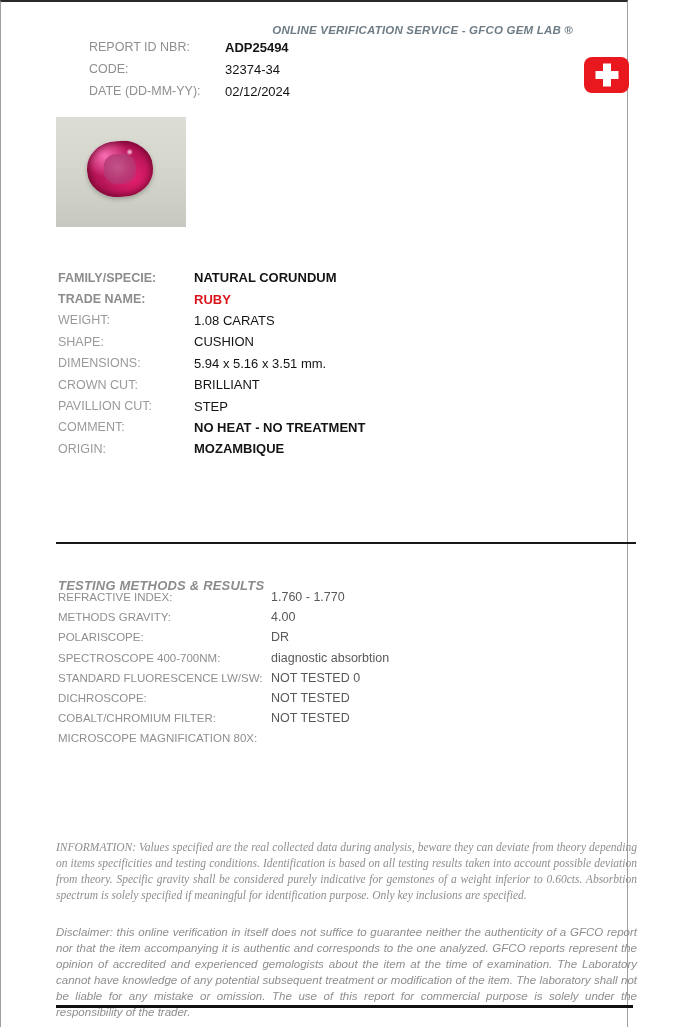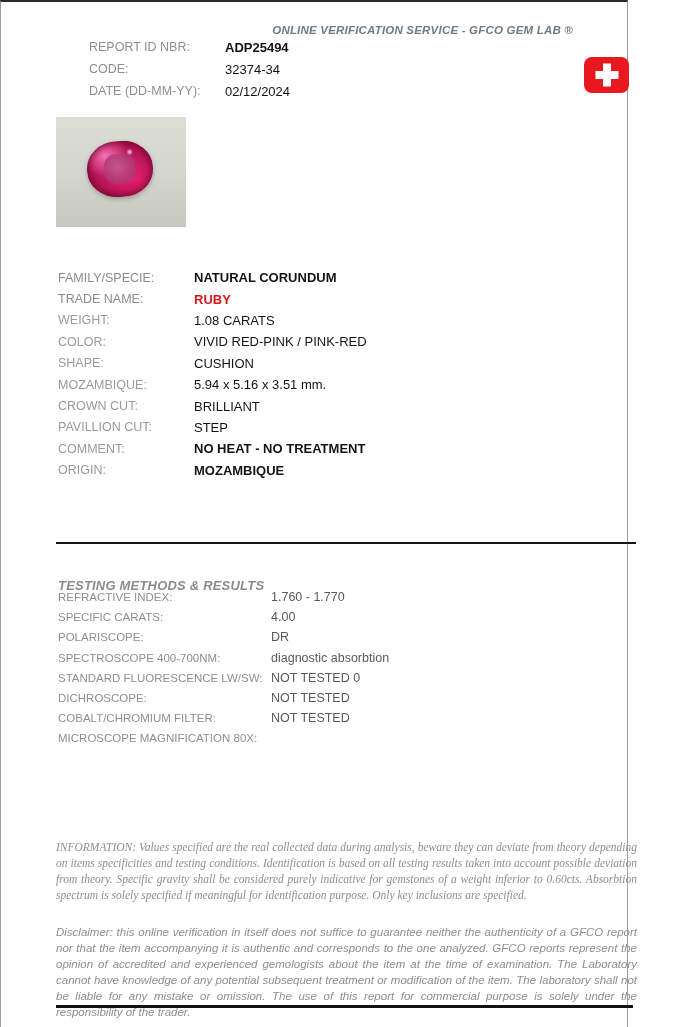--- a/index.html
+++ b/index.html
@@ -72,21 +72,21 @@
   }
   .gem-spark {
     position: absolute; left: 40px; top: 8px; width: 7px; height: 7px;
     border-radius: 50%;
     background: radial-gradient(circle, rgba(255,225,240,.95) 0%, rgba(255,225,240,0) 70%);
   }
   
   .details { position: absolute; left: 57px; top: 265px; }
   .d-row { display: flex; height: 21.4px; align-items: center; }
   .d-row .lbl { width: 136px; font-size: 12.5px; color: #9a9a9a; }
-  .d-row .lbl.bold { font-weight: normal; color: #8c8c8c; }
+  .d-row .lbl.bold { font-weight: bold; color: #8c8c8c; }
   .d-row .val { font-size: 13px; color: #141414; }
   .d-row .val.bold { font-weight: bold; }
   .d-row .val.ruby { font-weight: bold; color: #d9161c; }
   
   .rule-mid {
     position: absolute; left: 55px; top: 540px;
     width: 580px; height: 0;
     border: none; border-top: 2px solid #181818;
   }
   .rule-bottom {
@@ -154,29 +154,25 @@
     </div>
     <div class="d-row">
       <span class="lbl bold">TRADE NAME:</span>
       <span class="val ruby">RUBY</span>
     </div>
     <div class="d-row">
       <span class="lbl">WEIGHT:</span>
       <span class="val">1.08 CARATS</span>
     </div>
     <div class="d-row">
-      <span class="lbl">COLOR:</span>
-      <span class="val">VIVID RED-PINK / PINK-RED</span>
-    </div>
-    <div class="d-row">
       <span class="lbl">SHAPE:</span>
       <span class="val">CUSHION</span>
     </div>
     <div class="d-row">
-      <span class="lbl">MOZAMBIQUE:</span>
+      <span class="lbl">DIMENSIONS:</span>
       <span class="val">5.94 x 5.16 x 3.51 mm.</span>
     </div>
     <div class="d-row">
       <span class="lbl">CROWN CUT:</span>
       <span class="val">BRILLIANT</span>
     </div>
     <div class="d-row">
       <span class="lbl">PAVILLION CUT:</span>
       <span class="val">STEP</span>
     </div>
@@ -193,21 +189,21 @@
   <hr class="rule-mid">
 
   <div class="testing-heading">TESTING METHODS &amp; RESULTS</div>
 
   <div class="testing">
     <div class="t-row">
       <span class="lbl">REFRACTIVE INDEX:</span>
       <span class="val">1.760 - 1.770</span>
     </div>
     <div class="t-row">
-      <span class="lbl">SPECIFIC CARATS:</span>
+      <span class="lbl">METHODS GRAVITY:</span>
       <span class="val">4.00</span>
     </div>
     <div class="t-row">
       <span class="lbl">POLARISCOPE:</span>
       <span class="val">DR</span>
     </div>
     <div class="t-row">
       <span class="lbl">SPECTROSCOPE 400-700NM:</span>
       <span class="val">diagnostic absorbtion</span>
     </div>

